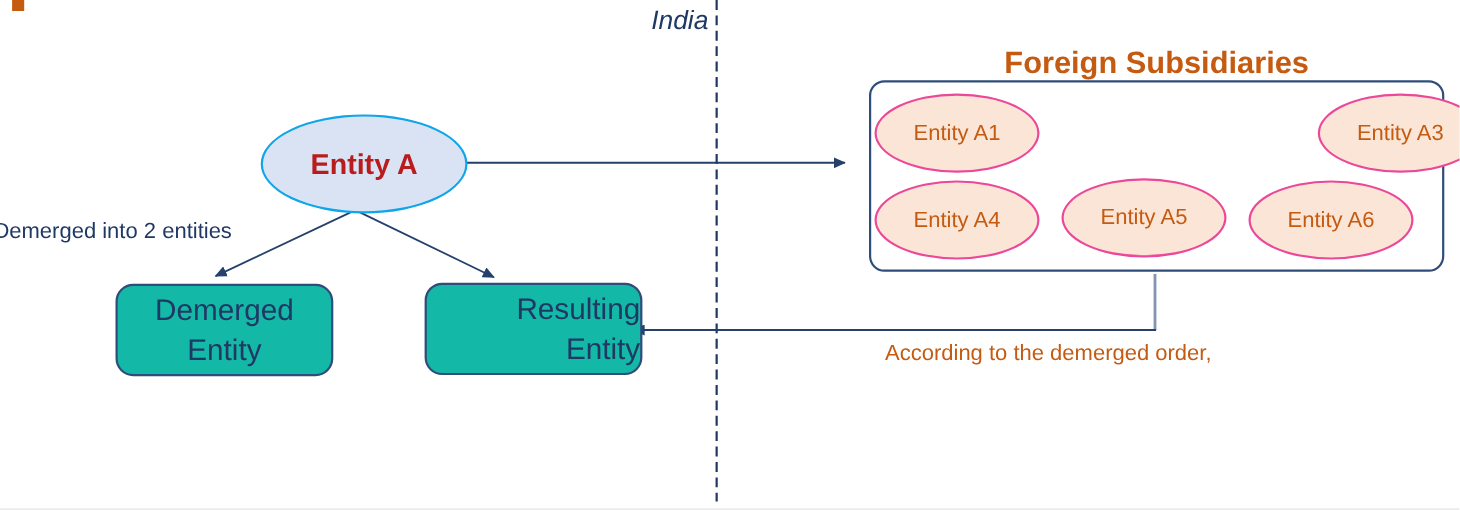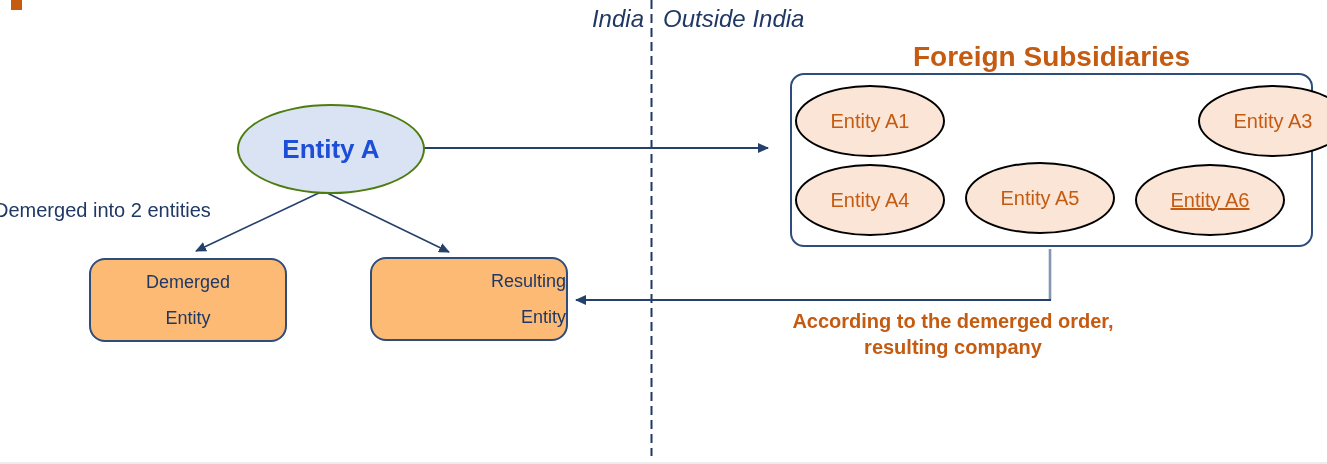--- a/index.html
+++ b/index.html
@@ -21,71 +21,72 @@
     top:6px;height:26px;line-height:26px;
     font-size:24px;font-style:italic;color:#1f3864;
     white-space:nowrap;
   }
   .india-label{left:584px;width:60px;text-align:right;}
   .outside-label{left:663px;}
 
   
   .ellipse-a{
     left:237px;top:104px;width:184px;height:86px;
-    background:#dae3f3;border:2px solid #4d7c0f;border-radius:50%;
+    background:#dae3f3;border:2px solid #0ea5e9;border-radius:50%;
     display:flex;align-items:center;justify-content:center;
-    font-size:26px;font-weight:bold;color:#1d4ed8;
+    font-size:26px;font-weight:bold;color:#b91c1c;
   }
 
   .demerge-note{
     left:-6px;top:199px;font-size:20px;color:#1f3864;white-space:nowrap;
   }
 
   
   .entity-box{
     width:198px;height:84px;
-    background:#fdba74;border:2px solid #2e4d7b;border-radius:16px;
+    background:#14b8a6;border:2px solid #2e4d7b;border-radius:16px;
     display:flex;flex-direction:column;align-items:center;justify-content:center;
-    font-size:18px;line-height:36px;color:#1f3864;text-align:center;
+    font-size:27px;line-height:36px;color:#1f3864;text-align:center;
     box-sizing:border-box;
+    margin-left:16px;
   }
   .demerged-box{left:89px;top:258px;}
   .resulting-box{left:370px;top:257px;align-items:flex-end;}
 
   
   .foreign-title{
     left:790px;top:41px;width:523px;
     text-align:center;font-size:28px;font-weight:bold;color:#c55a11;
     white-space:nowrap;
   }
   .foreign-box{
     left:790px;top:73px;width:523px;height:174px;
     background:#ffffff;border:2px solid #2e4d7b;border-radius:14px;
     box-sizing:border-box;
   }
   .sub-ellipse{
     width:150px;height:72px;
-    background:#fbe5d6;border:2px solid #000000;border-radius:50%;
+    background:#fbe5d6;border:2px solid #ec4899;border-radius:50%;
     display:flex;align-items:center;justify-content:center;
     font-size:20px;color:#c55a11;white-space:nowrap;
     box-sizing:border-box;
   }
   .se1{left:795px;top:85px;}
   .se2{left:965px;top:84px;}
   .se3{left:1198px;top:85px;}
   .se4{left:795px;top:164px;}
   .se5{left:965px;top:162px;text-align:center;}
-  .se6{left:1135px;top:164px;text-decoration:underline;}
+  .se6{left:1135px;top:164px;}
 
   
   .caption{
     left:703px;top:308px;width:500px;
     text-align:center;font-size:20px;line-height:26px;color:#c55a11;
   }
-  .caption span{display:block;font-weight:bold;}
+  .caption span{display:block;}
 
   
   svg.layer{left:0;top:0;width:1327px;height:464px;pointer-events:none;}
 
   
   .bottom-edge{left:0;top:462px;width:1327px;height:2px;background:#ececec;}
 </style>
 </head>
 <body>
 
@@ -105,21 +106,20 @@
     <line x1="323" y1="191" x2="196" y2="251" stroke="#24406b" stroke-width="1.6" marker-end="url(#arrowNavy)"></line>
     <line x1="323" y1="191" x2="449" y2="252" stroke="#24406b" stroke-width="1.6" marker-end="url(#arrowNavy)"></line>
 
     <line x1="1050" y1="249" x2="1050" y2="300" stroke="#8497b0" stroke-width="2.6"></line>
     <line x1="1051" y1="300" x2="576" y2="300" stroke="#24406b" stroke-width="2" marker-end="url(#arrowNavy)"></line>
   </svg>
 
   <div class="abs accent-square"></div>
 
   <div class="abs region-label india-label">India</div>
-  <div class="abs region-label outside-label">Outside India</div>
 
   <div class="abs ellipse-a">
     <span>Entity A</span>
   </div>
 
   <div class="abs demerge-note">Demerged into 2 entities</div>
 
   <div class="abs entity-box demerged-box">
     <span>Demerged</span>
     <span>Entity</span>
@@ -144,18 +144,17 @@
   </div>
   <div class="abs sub-ellipse se5">
     <span>Entity A5</span>
   </div>
   <div class="abs sub-ellipse se6">
     <span>Entity A6</span>
   </div>
 
   <div class="abs caption">
     <span>According to the demerged order,</span>
-    <span>resulting company</span>
   </div>
 
   <div class="abs bottom-edge"></div>
 
 </div>
 
 </body></html>

